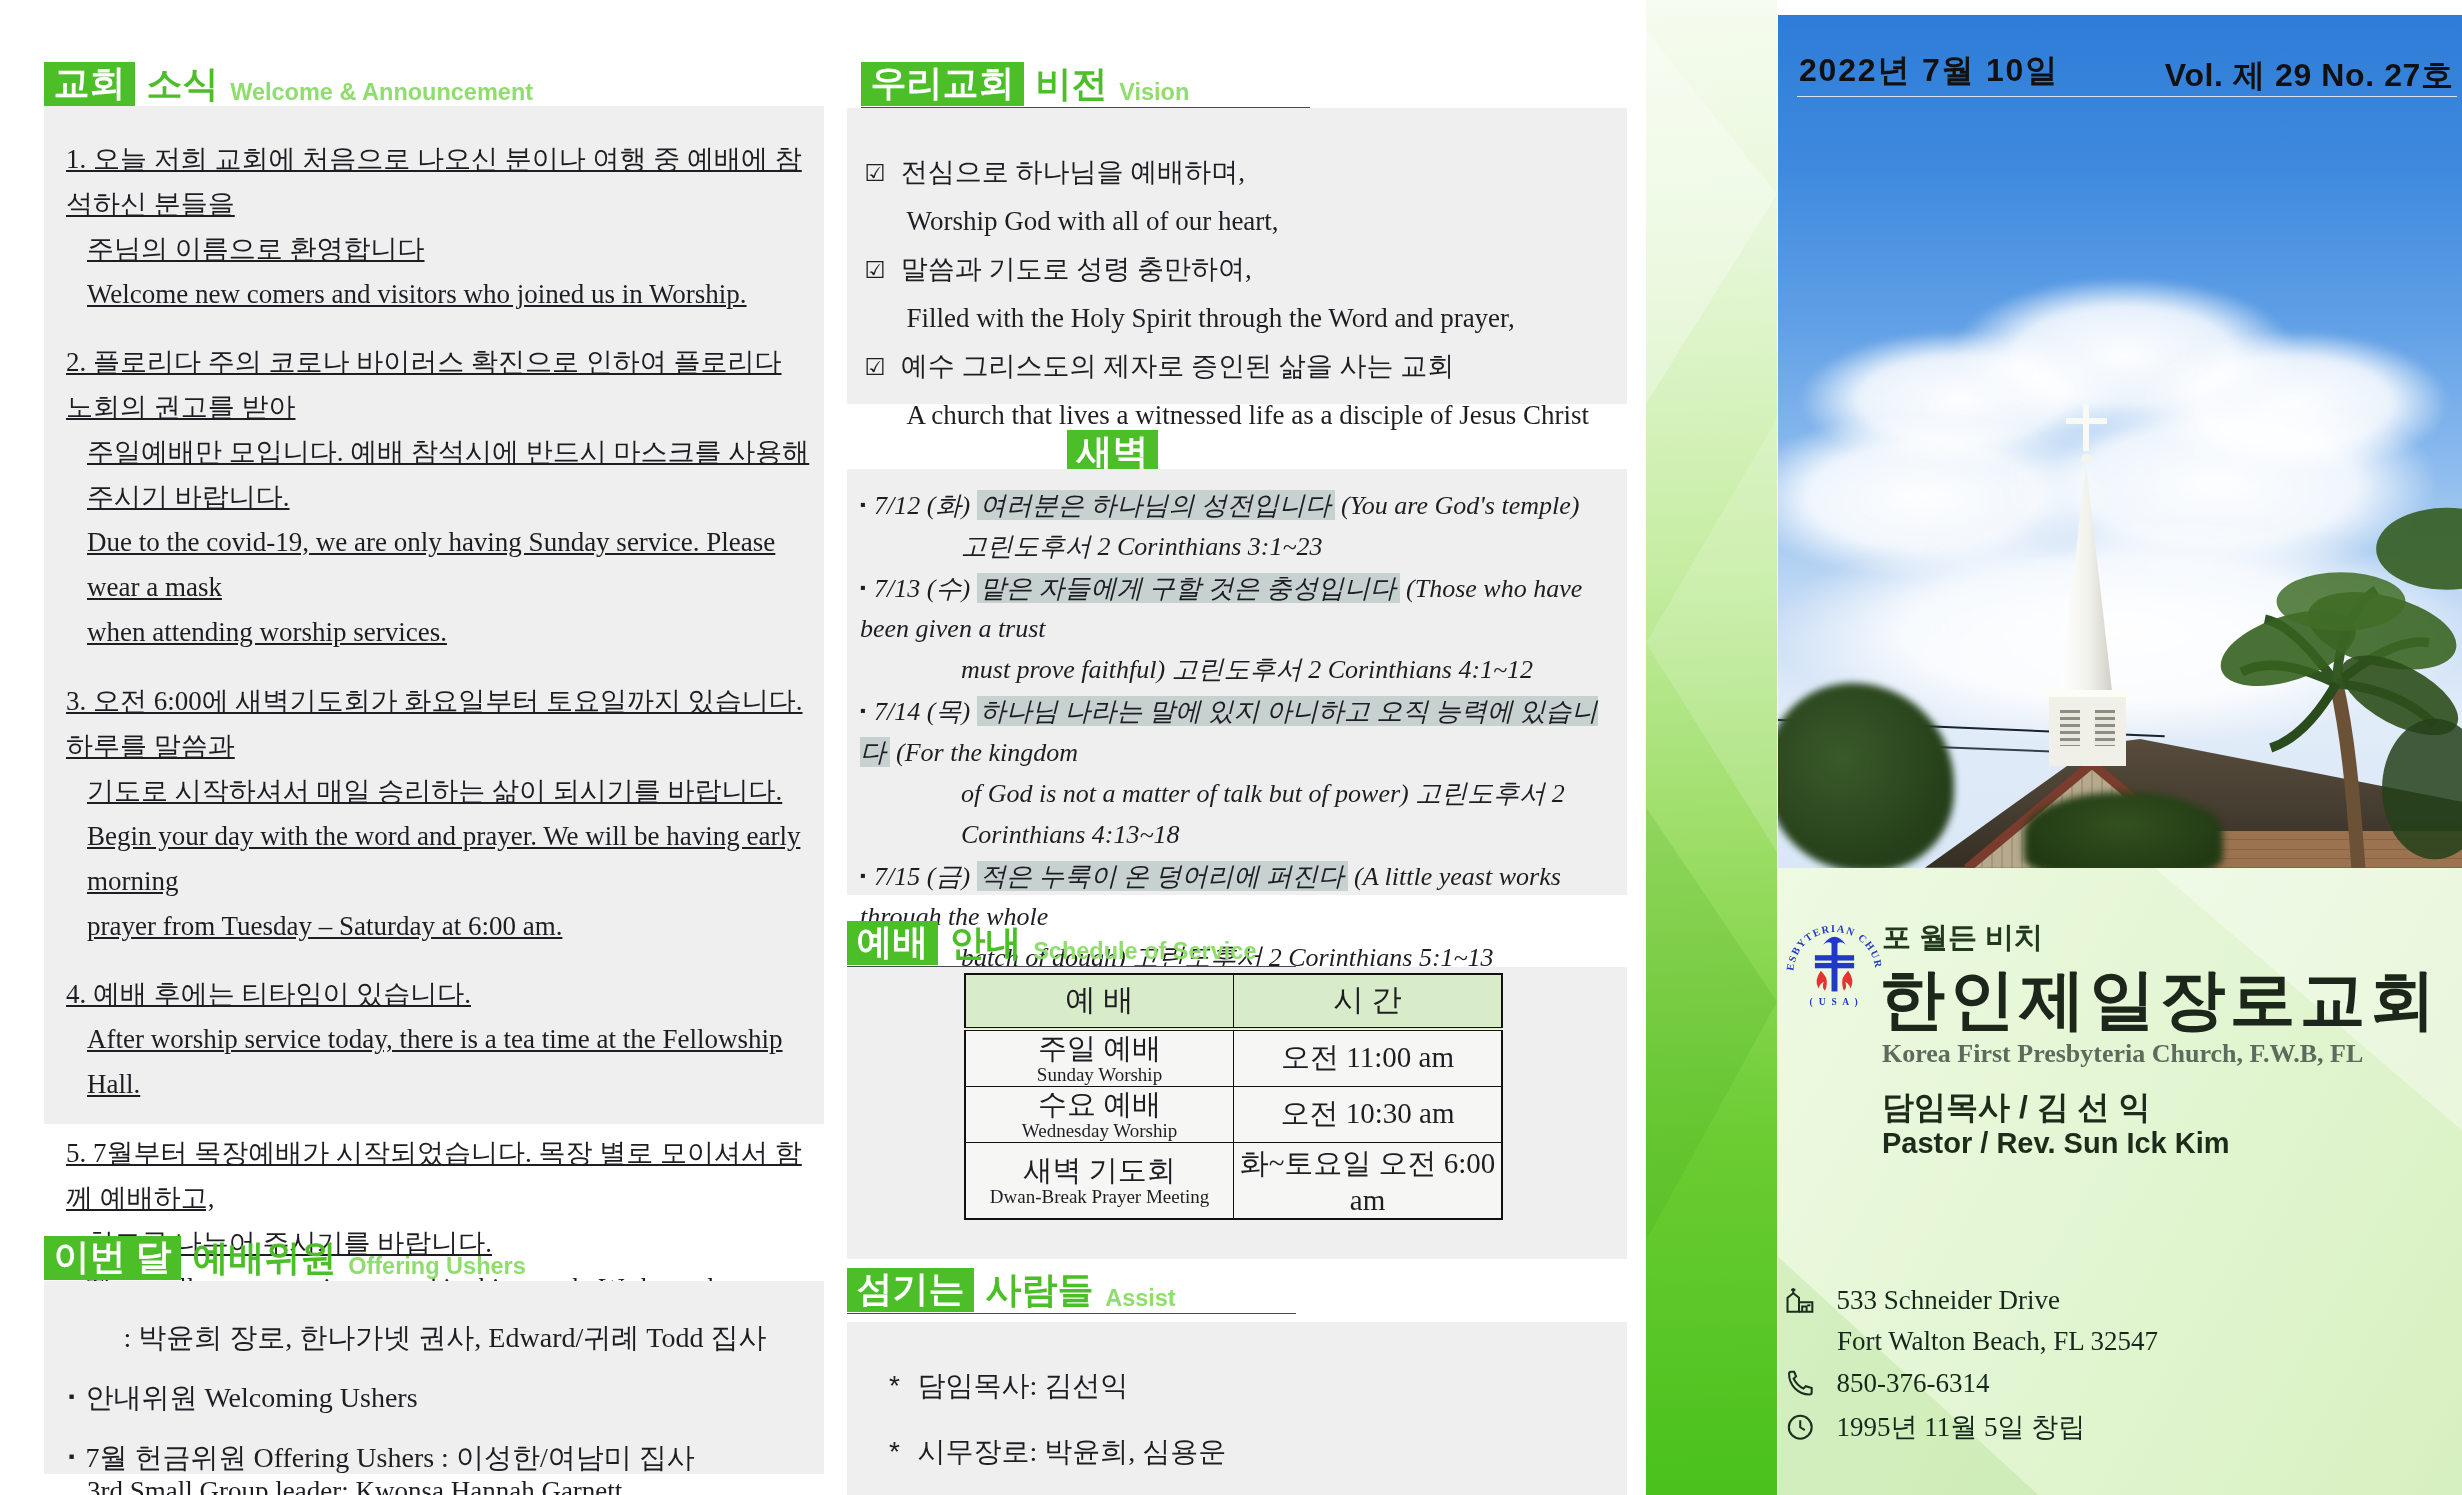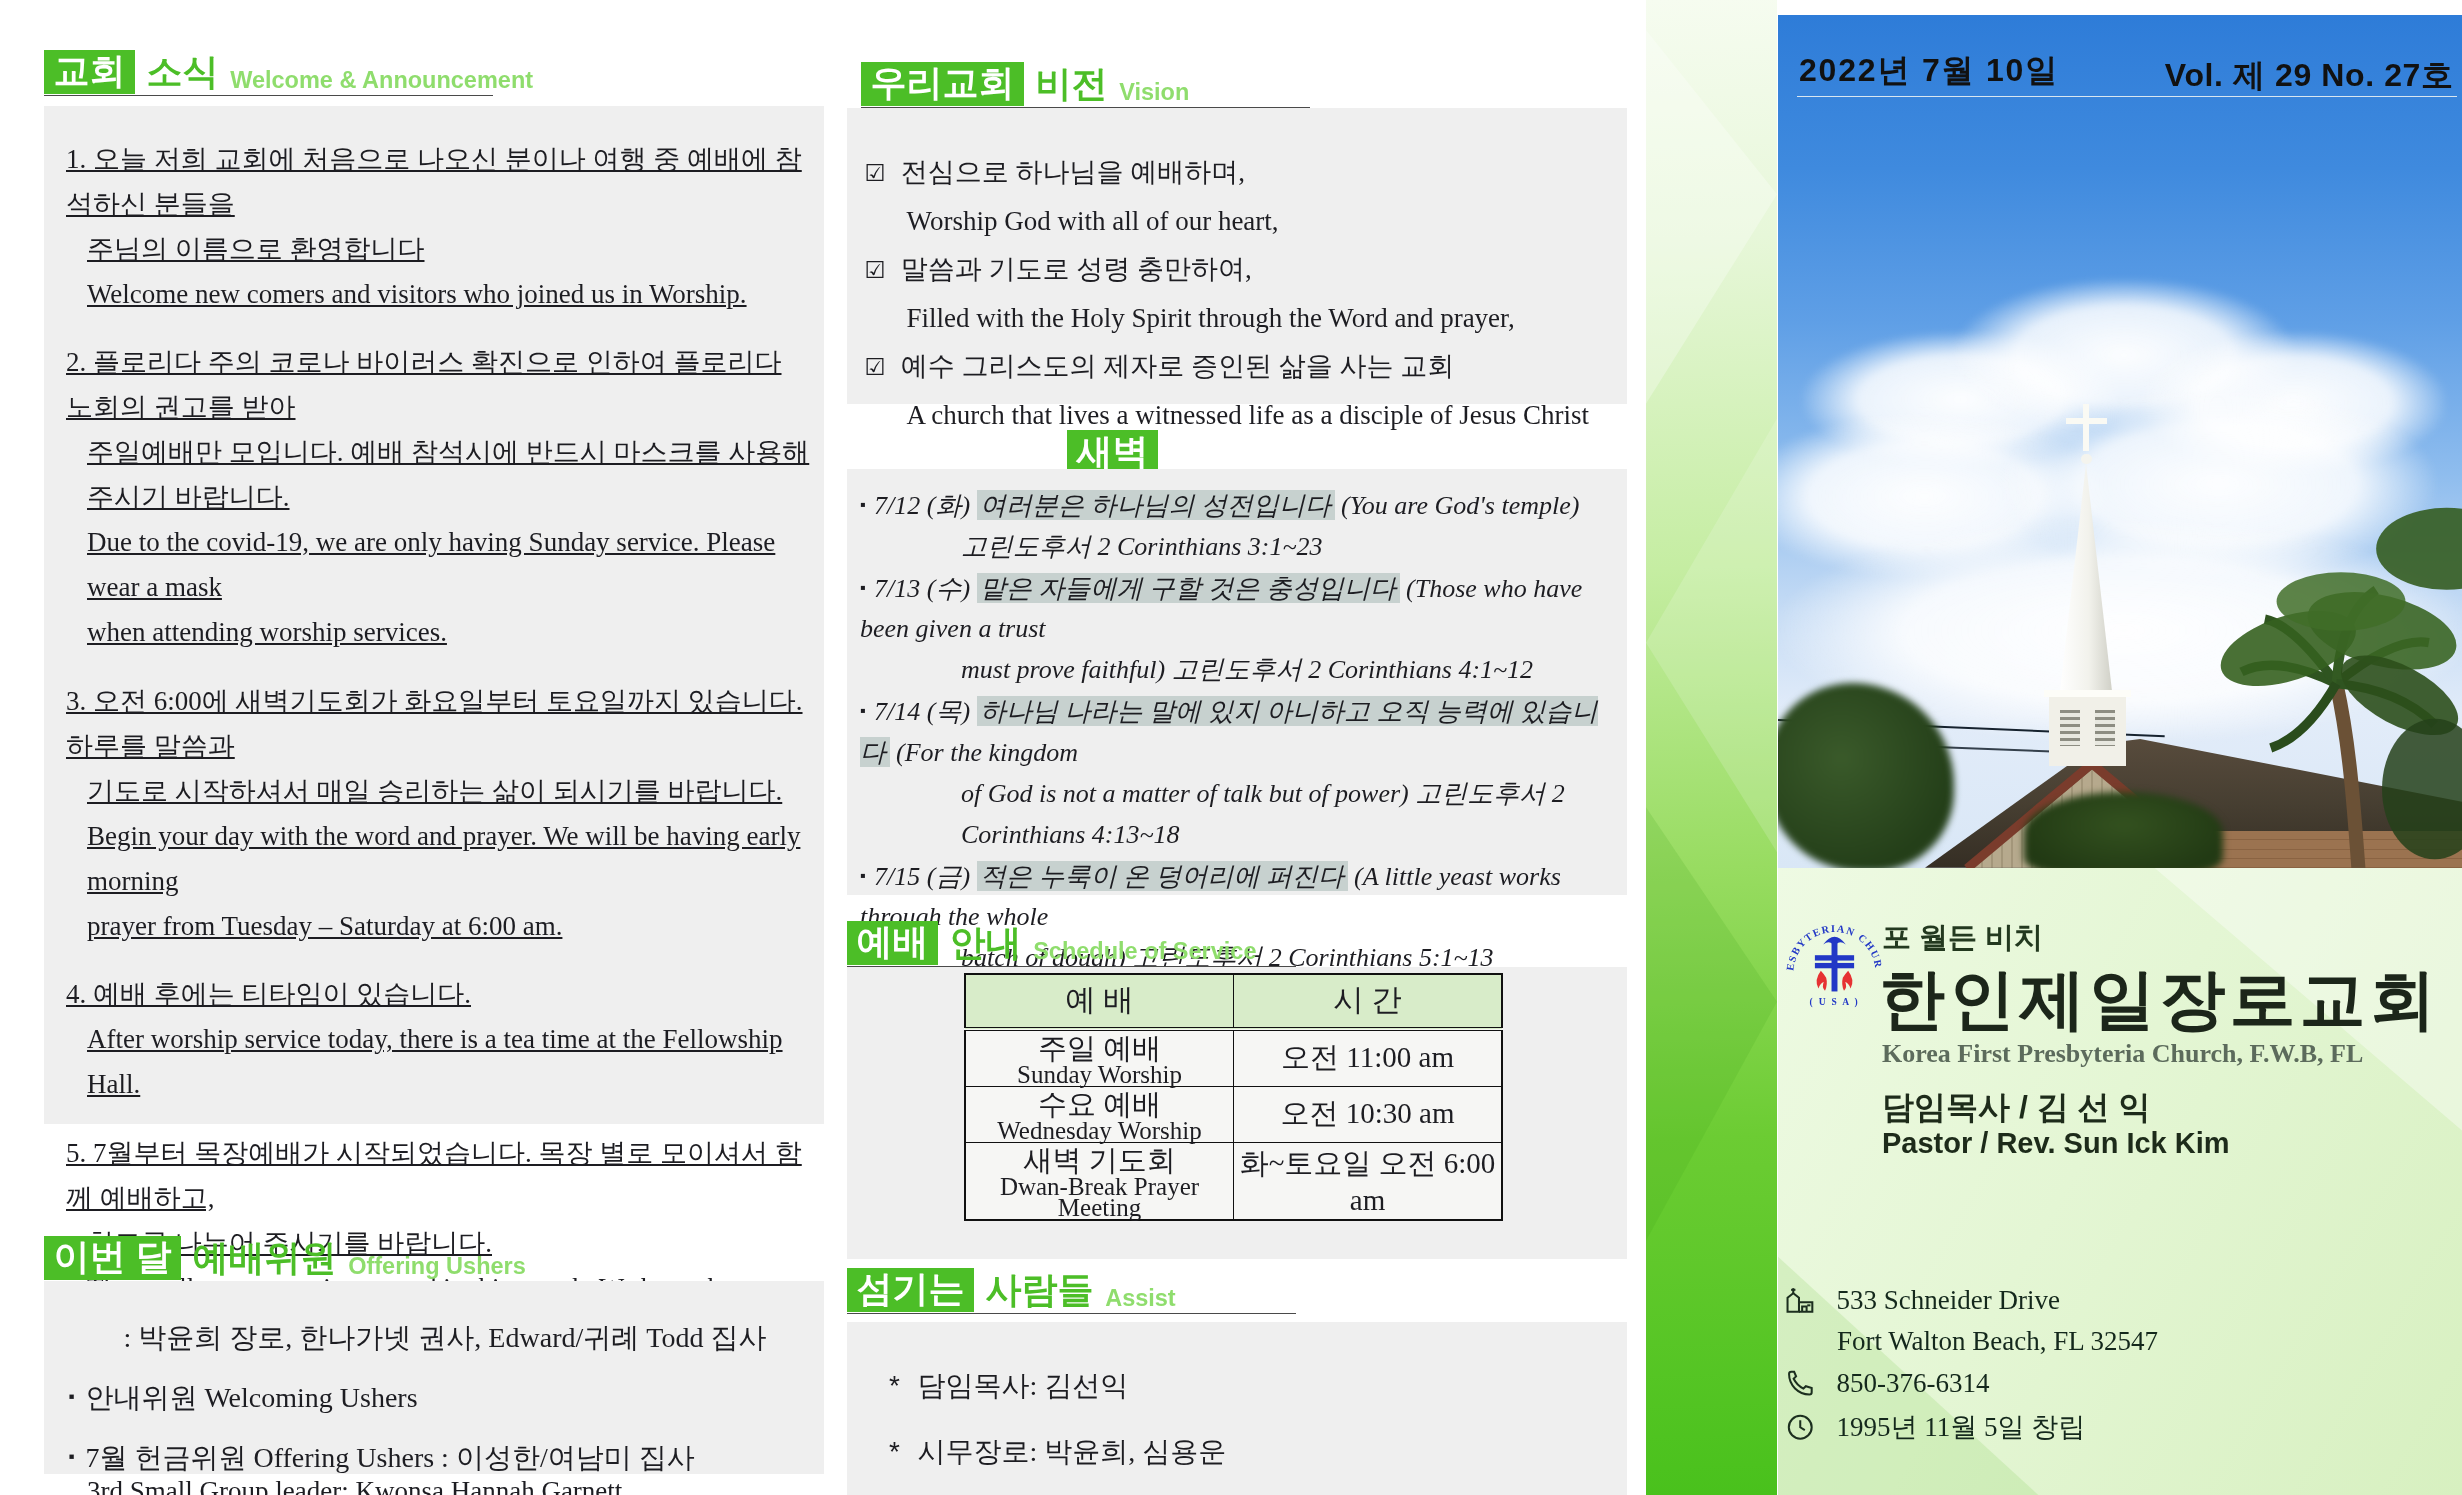--- a/index.html
+++ b/index.html
@@ -44,21 +44,21 @@
   .p-item .l1 .hl{background:#c7d1cf;padding:0.6px 3.5px;}
   .p-item .l2{font-size:26px;line-height:41px;padding-left:101px;}
 
   
   #sch-table{position:absolute;left:117px;top:5.9px;border-collapse:collapse;
              border:2.9px solid #111;background:#f6f6f4;}
   #sch-table th{background:#d8ecc9;border:1.8px solid #111;border-bottom:4.1px double #111;
                 width:265px;height:50px;font-weight:400;font-size:30.5px;}
   #sch-table td{border:1.8px solid #111;text-align:center;height:53px;}
   #sch-table td .ko{font-size:29px;line-height:32px;display:block;}
-  #sch-table td .en{font-size:25px;line-height:21px;display:block;}
+  #sch-table td .en{font-size:19px;line-height:21px;display:block;}
   #sch-table td.time{font-size:29px;}
 
   
   .as-line{font-size:28px;line-height:66px;}
   .as-line .blt{padding-right:17.6px;font-family:"Liberation Sans",sans-serif;}
 
   
   #band{position:absolute;left:1646px;top:0;width:131px;height:1495px;
         background:linear-gradient(178deg,#f6fcf0 0%,#e7f7d9 16%,#c5eda2 38%,#98dc61 58%,#6ccc33 76%,#49c11c 100%);}
   #band .facet{position:absolute;inset:0;}
@@ -131,21 +131,21 @@
   .addr-row .txt{font-size:27px;}
   .addr-row svg{width:30.5px;height:30.5px;flex:0 0 30.5px;}
   #ar1{top:417px;} #ar2{top:458px;} #ar3{top:500px;} #ar4{top:541px;}
   #ar2{padding-left:52px;}
 </style>
 </head>
 <body>
 
 <div id="page">
 
-  <div class="sec-h" style="left:44px;top:42px;">
+  <div class="sec-h" style="left:44px;top:54px;">
     <span class="box">교회</span>
     <span class="rest">소식</span>
     <span class="sub">Welcome &amp; Announcement</span>
     <span class="hl-line"></span>
   </div>
   <div id="box-ann" class="graybox">
       <div class="a-item">
         <div class="line">1. 오늘 저희 교회에 처음으로 나오신 분이나 여행 중 예배에 참석하신 분들을</div>
         <div class="line ind">주님의 이름으로 환영합니다</div>
         <div class="line ind">Welcome new comers and visitors who joined us in Worship.</div>

